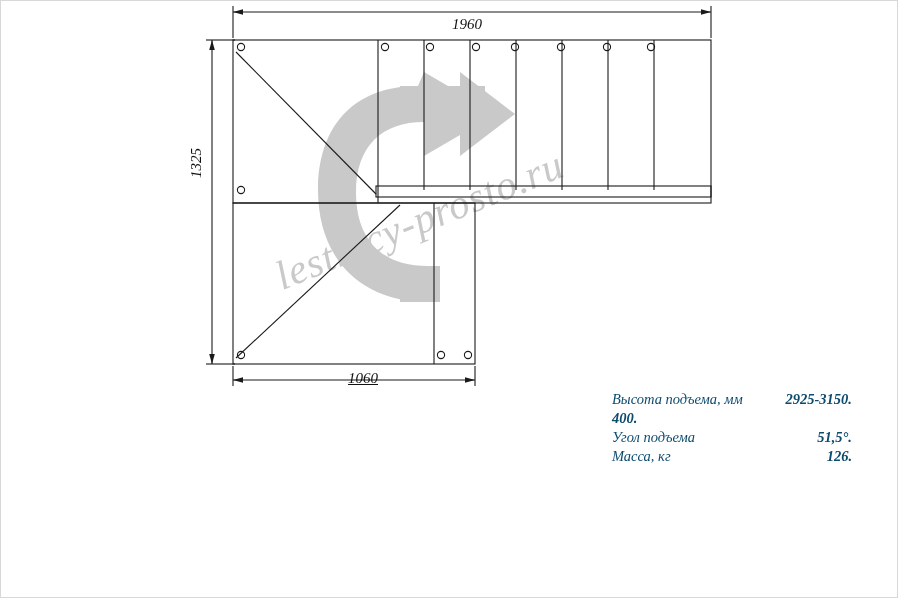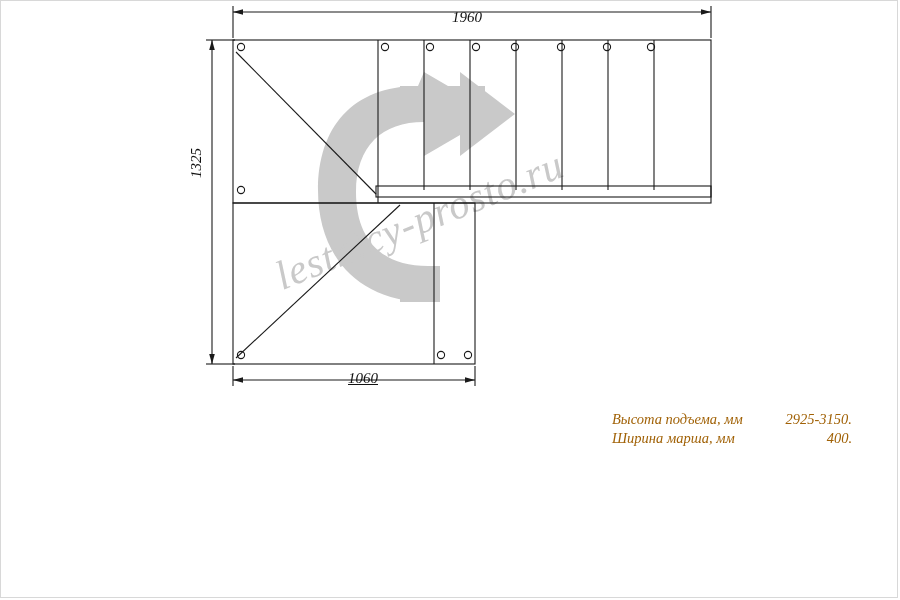--- a/index.html
+++ b/index.html
@@ -62,58 +62,59 @@
   .dim-label {
     position: absolute;
     font-family: "Liberation Serif", serif;
     font-style: italic;
     font-size: 15px;
     color: #111;
     white-space: nowrap;
   }
   #dim-top-label {
     left: 452px;
-    top: 9px;
+    top: 16px;
     text-align: center;
   }
   #dim-bottom-label {
     left: 348px;
     top: 370px;
     text-decoration: underline;
   }
   #dim-left-label {
     left: 188px;
     top: 178px;
     transform: rotate(-90deg);
     transform-origin: left top;
   }
   
   .specs {
     position: absolute;
     left: 612px;
-    top: 410px;
+    top: 390px;
     width: 240px;
     font-family: "Liberation Serif", serif;
     font-style: italic;
     font-size: 14.5px;
-    color: #a16207;
+    color: #0c4a6e;
   }
   .spec-row {
     display: flex;
     justify-content: space-between;
     align-items: baseline;
     height: 19px;
     line-height: 19px;
     white-space: nowrap;
   }
   .spec-name {
     text-align: left;
   }
   .spec-value {
     text-align: center;
+    font-weight: bold;
   }
 </style>
 </head>
 <body>
 
 <div id="stage">
 
   <div class="border-frame"></div>
 
   <svg class="watermark-arrow" viewBox="0 0 230 250">
@@ -196,18 +197,25 @@
   <div class="dim-label" id="dim-top-label">1960</div>
   <div class="dim-label" id="dim-left-label">1325</div>
   <div class="dim-label" id="dim-bottom-label">1060</div>
 
   <div class="specs">
     <div class="spec-row">
       <span class="spec-name">Высота подъема, мм</span>
       <span class="spec-value">2925-3150.</span>
     </div>
     <div class="spec-row">
-      <span class="spec-name">Ширина марша, мм</span>
       <span class="spec-value">400.</span>
     </div>
+    <div class="spec-row">
+      <span class="spec-name">Угол подъема</span>
+      <span class="spec-value">51,5°.</span>
+    </div>
+    <div class="spec-row">
+      <span class="spec-name">Масса, кг</span>
+      <span class="spec-value">126.</span>
+    </div>
   </div>
 
 </div>
 
 </body></html>

